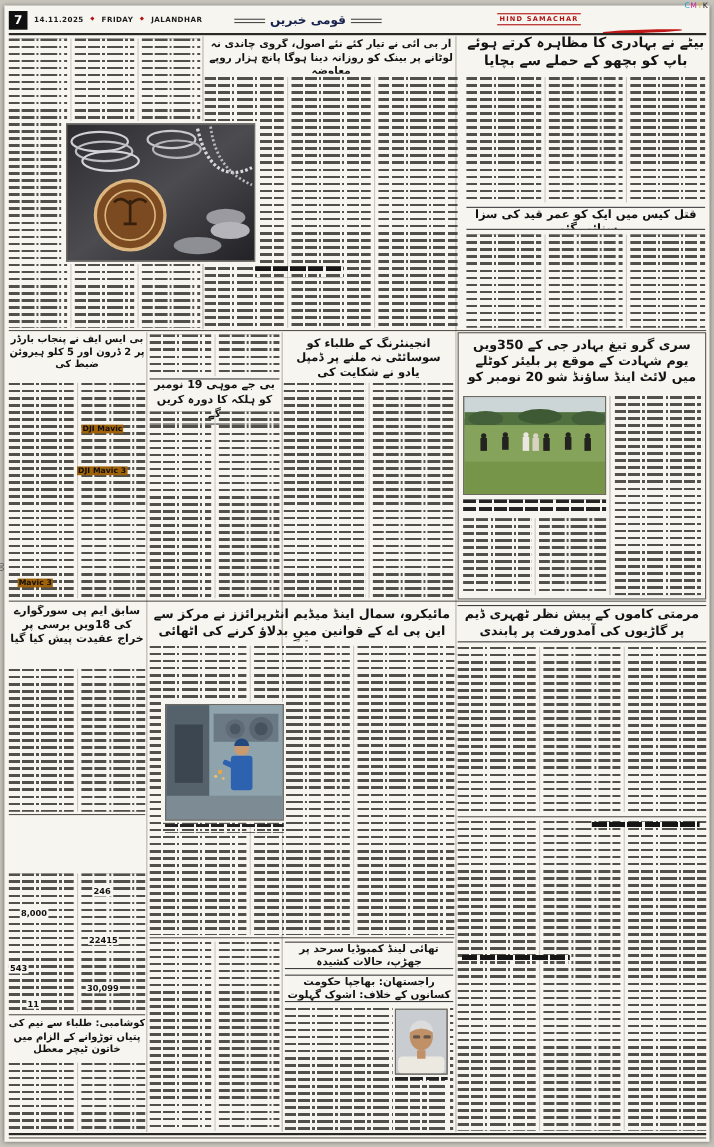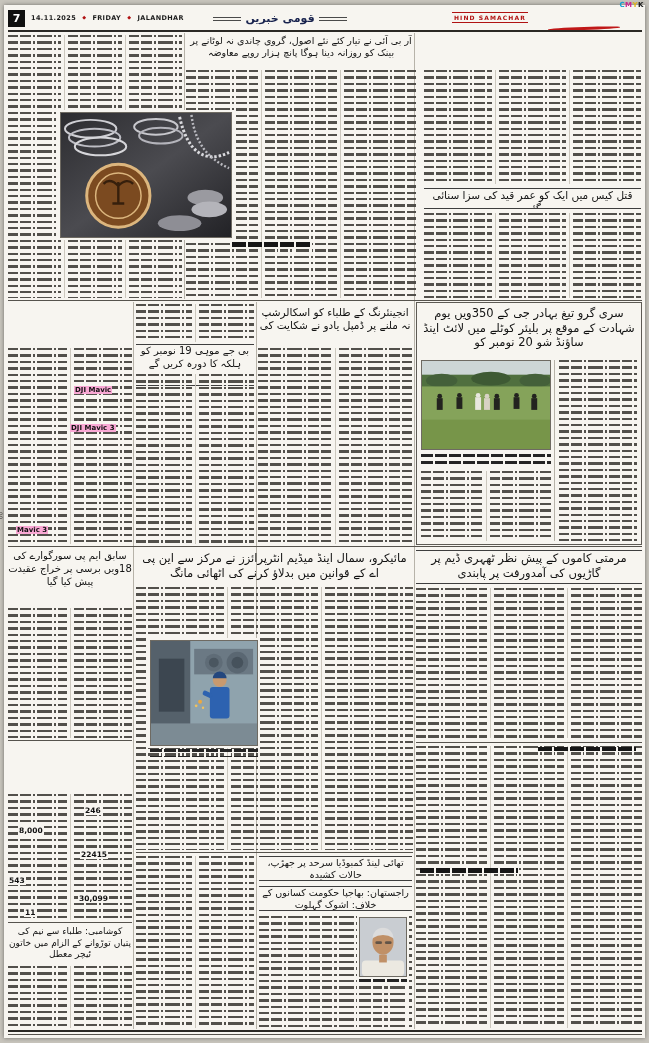--- a/index.html
+++ b/index.html
@@ -2,21 +2,21 @@
 <html><head>
 <meta charset="utf-8">
 <style>
   *{margin:0;padding:0;box-sizing:border-box}
   html,body{background:#a9a69e}
   body{font-family:"DejaVu Sans",sans-serif}
   .page{position:relative;width:649px;height:1043px;background:#c7c4bc;overflow:hidden;margin:0 auto}
   .sheet{position:absolute;left:4px;top:5px;width:641px;height:1033px;background:#f7f5f0;box-shadow:0 0 4px rgba(0,0,0,.45)}
   .abs{position:absolute}
   
-  .hl{direction:rtl;text-align:center;font-weight:normal;color:#131313;line-height:1.28;overflow:hidden}
+  .hl{direction:rtl;text-align:center;font-weight:bold;color:#131313;line-height:1.28;overflow:hidden}
   .boxed{border-top:1.5px solid #3e3e3e;border-bottom:1.5px solid #3e3e3e;display:flex;align-items:flex-start;justify-content:center}
   
   .ft{background-image:
       repeating-linear-gradient(90deg, rgba(0,0,0,0) 0 10px, #f7f5f0 10px 12px, rgba(0,0,0,0) 12px 17px),
       repeating-linear-gradient(90deg, rgba(0,0,0,0) 0 23px, #f7f5f0 23px 25px),
       repeating-linear-gradient(180deg, #46443f 0 2.4px, rgba(0,0,0,0) 2.4px 6.4px);
       opacity:.93}
   .fh{background-image:
       repeating-linear-gradient(90deg, rgba(0,0,0,0) 0 14px, #f7f5f0 14px 16px),
       repeating-linear-gradient(180deg, #161616 0 4.5px, rgba(0,0,0,0) 4.5px 10px)}
@@ -33,26 +33,26 @@
   
   .pgnum{position:absolute;left:8px;top:10px;width:17px;height:17px;background:#101010;color:#fff;display:flex;align-items:center;justify-content:center;font-weight:bold;font-size:11px}
   .dateline{position:absolute;left:31px;top:14px;display:flex;gap:6px;font-size:6.5px;font-weight:bold;color:#1d1d1d;letter-spacing:.4px}
   .dia{color:#b01212;font-size:5px}
   .section-title{position:absolute;left:213px;top:10px;width:134px;height:17px;display:flex;align-items:center;gap:4px}
   .orn{flex:1;height:4px;border-top:1px solid #4a4a4a;border-bottom:1px solid #4a4a4a}
   .section-title .t{font-weight:bold;font-size:11px;color:#17224d;direction:rtl;white-space:nowrap}
   .mast-en{position:absolute;left:452px;top:12px;color:#b01212;font-size:6px;font-weight:bold;letter-spacing:1.1px;border-top:1px solid #b01212;border-bottom:1px solid #b01212;padding:1px 2px}
   .mast-ur{position:absolute;left:518px;top:3px;width:124px;height:24px;font-size:19px;font-weight:bold;color:#1c2a6e;direction:rtl;text-align:center;line-height:24px}
   .swash{position:absolute;left:548px;top:27px;width:72px;height:2.5px;background:#c01818;border-radius:50%;transform:rotate(-2deg)}
-  .cmyk{position:absolute;right:5px;top:1px;font-size:7px;font-weight:bold;letter-spacing:.5px}
+  .cmyk{position:absolute;right:5px;top:1px;font-size:7px;font-weight:normal;letter-spacing:.5px}
   .cmyk .c1{color:#12a0d0}.cmyk .c2{color:#cb2390}.cmyk .c3{color:#dfb31c}.cmyk .c4{color:#1a1a1a}
   
   .photo{position:absolute;border:1px solid #6e6a62;box-shadow:0 0 0 2px #f7f5f0;background:#888;overflow:hidden}
   .photo svg{display:block;width:100%;height:100%}
-  .tok{position:absolute;font-size:7px;font-weight:bold;color:#101010;background:#f9a8d4;padding:0 1px;white-space:nowrap}
+  .tok{position:absolute;font-size:7px;font-weight:bold;color:#101010;background:#a16207;padding:0 1px;white-space:nowrap}
   .num{position:absolute;font-size:7.5px;font-weight:bold;color:#101010;background:#f7f5f0;padding:0 1px;direction:ltr}
   .edge{position:absolute;left:-3px;top:512px;font-size:6px;color:#44423e;transform:rotate(90deg)}
 </style>
 </head>
 <body>
 
 <div class="page">
   <div class="sheet"></div>
 
   <div class="pgnum">7</div>
@@ -118,20 +118,21 @@
       <ellipse cx="146" cy="86" rx="18" ry="8" fill="#9a9aa0"></ellipse>
       <ellipse cx="150" cy="98" rx="18" ry="8" fill="#b4b4ba"></ellipse>
       <ellipse cx="120" cy="112" rx="22" ry="8" fill="#8e8e95"></ellipse>
       <circle cx="58" cy="84" r="33" fill="#7b4a20"></circle>
       <circle cx="58" cy="84" r="32" fill="none" stroke="#dcb67e" stroke-width="3"></circle>
       <circle cx="58" cy="84" r="23" fill="none" stroke="#dcb67e" stroke-width="1.5"></circle>
       <path d="M58,70 L58,92 M58,74 C52,68 47,68 43,72 M58,74 C64,68 69,68 73,72 M52,92 L64,92" fill="none" stroke="#361f0c" stroke-width="2.4"></path>
     </svg>
   </div>
 
+  <div class="abs hl" style="left:424px;top:31px;width:217px;height:36px;font-size:12.5px">بیٹے نے بہادری کا مظاہرہ کرتے ہوئے باپ کو بچھو کے حملے سے بچایا</div>
   <div class="abs" style="left:424px;top:70px;width:217px;height:114px">
     <div class="cols">
       <div class="col ft"></div>
       <div class="col ft"></div>
       <div class="col ft"></div>
     </div>
   </div>
 
   <div class="abs hl boxed" style="left:424px;top:188px;width:217px;height:21px;font-size:10.5px">
       <span>قتل کیس میں ایک کو عمر قید کی سزا سنائی گئی</span>
@@ -139,20 +140,21 @@
   <div class="abs" style="left:424px;top:213px;width:217px;height:85px">
     <div class="cols">
       <div class="col ft"></div>
       <div class="col ft"></div>
       <div class="col ft"></div>
     </div>
   </div>
 
   <div class="hr" style="left:8px;top:300px;width:634px"></div>
 
+  <div class="abs hl" style="left:8px;top:304px;width:124px;height:40px;font-size:9px">بی ایس ایف نے پنجاب بارڈر پر 2 ڈرون اور 5 کلو ہیروئن ضبط کی</div>
   <div class="abs" style="left:8px;top:348px;width:124px;height:196px">
     <div class="cols">
       <div class="col ft"></div>
       <div class="col ft"></div>
     </div>
     <span class="tok" style="left:66px;top:38px">DJI Mavic</span>
     <span class="tok" style="left:62px;top:76px">DJI Mavic 3</span>
     <span class="tok" style="left:8px;top:178px">Mavic 3</span>
   </div>
 
@@ -165,21 +167,21 @@
   <div class="abs hl boxed" style="left:136px;top:344px;width:118px;height:42px;font-size:10px">
       <span>بی جے موہی 19 نومبر کو ہلکہ کا دورہ کریں گے</span>
     </div>
   <div class="abs" style="left:136px;top:374px;width:118px;height:170px">
     <div class="cols">
       <div class="col ft"></div>
       <div class="col ft"></div>
     </div>
   </div>
 
-  <div class="abs hl" style="left:258px;top:306px;width:154px;height:38px;font-size:10.5px">انجینئرنگ کے طلباء کو اسکالرشپ نہ ملنے پر ڈمپل یادو نے شکایت کی</div>
+  <div class="abs hl" style="left:258px;top:306px;width:154px;height:38px;font-size:10.5px">انجینئرنگ کے طلباء کو سوسائٹی نہ ملنے پر ڈمپل یادو نے شکایت کی</div>
   <div class="abs" style="left:258px;top:348px;width:154px;height:196px">
     <div class="cols">
       <div class="col ft"></div>
       <div class="col ft"></div>
     </div>
   </div>
 
   <div class="abs" style="left:416px;top:302px;width:226px;height:243px;border:1px solid #5d5a54">
     <div class="hl" style="position:absolute;left:3px;top:3px;width:218px;height:50px;font-size:11.5px">سری گرو تیغ بہادر جی کے 350ویں یوم شہادت کے موقع پر بلیئر کوٹلے میں لائٹ اینڈ ساؤنڈ شو 20 نومبر کو</div>
     <div class="photo" style="left:4px;top:57px;width:130px;height:90px">

